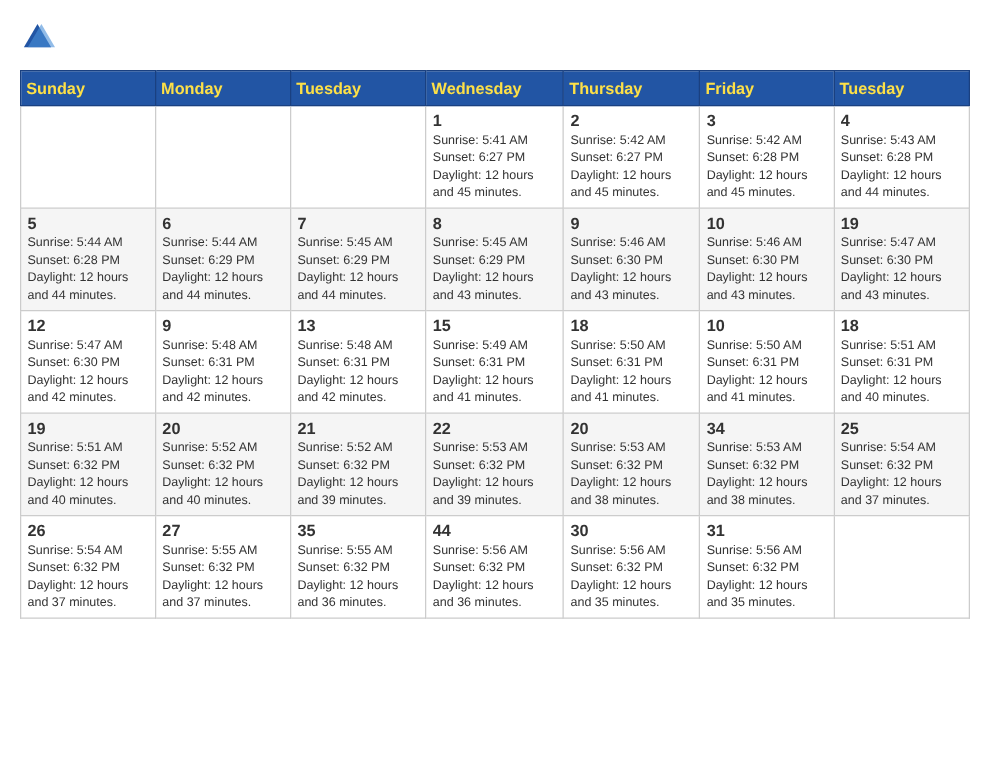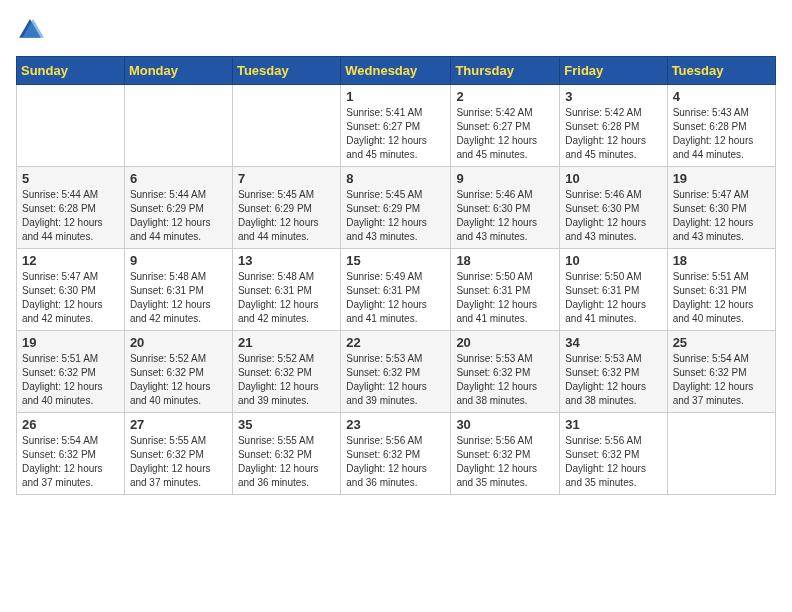--- a/index.html
+++ b/index.html
@@ -329,21 +329,21 @@
 and 37 minutes.</div>
         </td>
         <td>
           <span class="day-number">35</span>
           <div class="day-info" style="white-space: pre-line;">Sunrise: 5:55 AM
 Sunset: 6:32 PM
 Daylight: 12 hours
 and 36 minutes.</div>
         </td>
         <td>
-          <span class="day-number">23</span>
+          <span class="day-number">44</span>
           <div class="day-info" style="white-space: pre-line;">Sunrise: 5:56 AM
 Sunset: 6:32 PM
 Daylight: 12 hours
 and 36 minutes.</div>
         </td>
         <td>
           <span class="day-number">30</span>
           <div class="day-info" style="white-space: pre-line;">Sunrise: 5:56 AM
 Sunset: 6:32 PM
 Daylight: 12 hours

